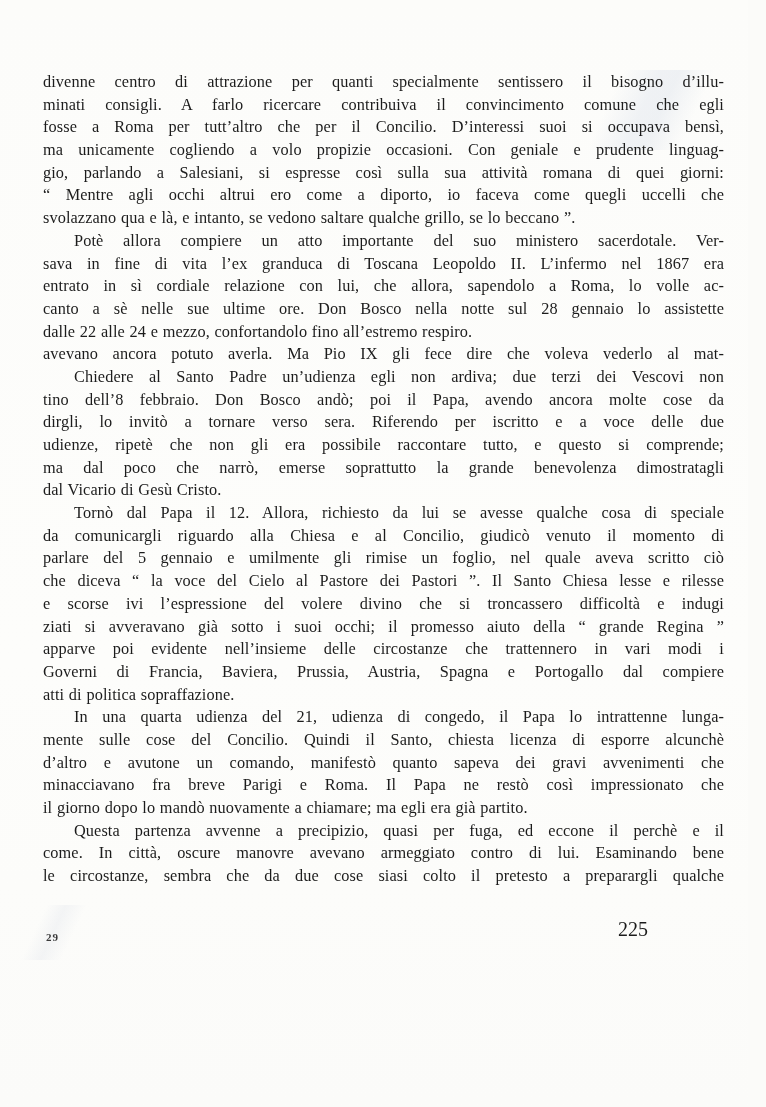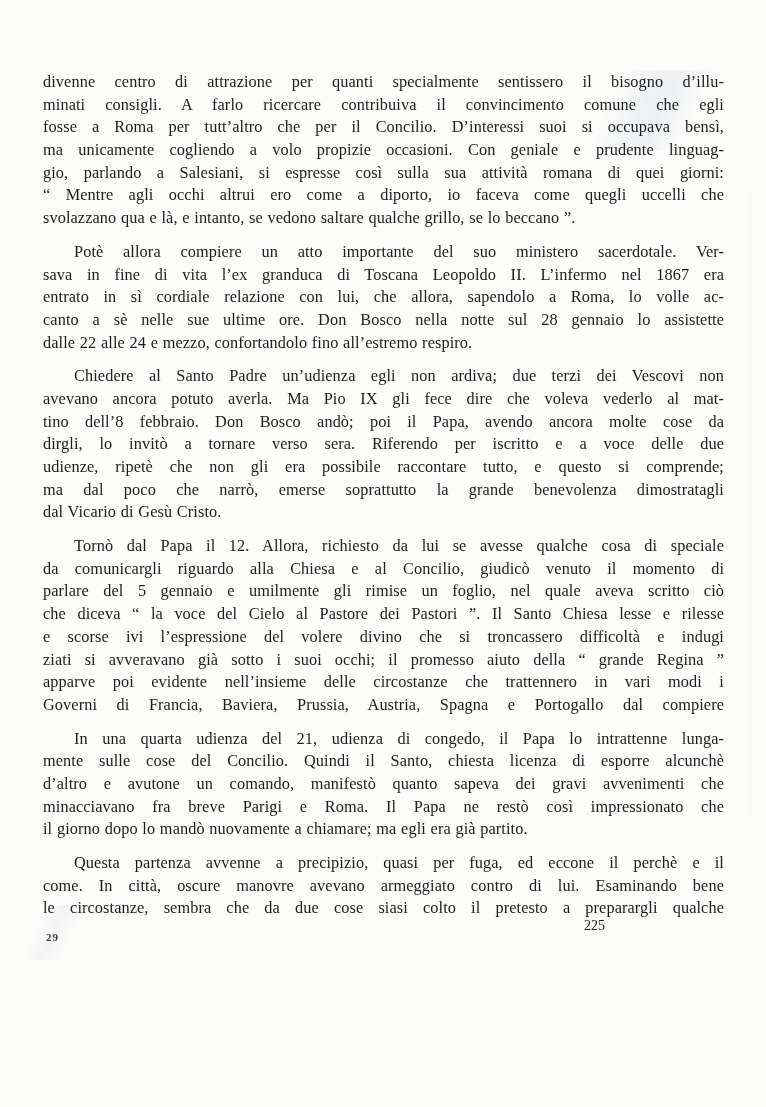--- a/index.html
+++ b/index.html
@@ -57,36 +57,35 @@
     text-align-last: justify;
     letter-spacing: 0.1px;
     word-spacing: 0.5px;
     white-space: normal;
   }
   .line.parend {
     text-align-last: left;
   }
   .line.indent {
     text-indent: 31px;
-    margin-top: 11px;
   }
   .sig {
     position: absolute;
     left: 46px;
     top: 931px;
     font-size: 11px;
     font-weight: bold;
     letter-spacing: 1px;
     color: #3a3a3a;
   }
   .pagenum {
     position: absolute;
-    left: 584px;
+    left: 618px;
     top: 918px;
-    font-size: 14px;
+    font-size: 20px;
     color: #1b1b1b;
   }
 </style>
 </head>
 <body>
 
 <div class="page">
   <div class="smudge-tr"></div>
   <div class="smudge-bl"></div>
 
@@ -96,35 +95,36 @@
       <div class="line">fosse a Roma per tutt’altro che per il Concilio. D’interessi suoi si occupava bensì,</div>
       <div class="line">ma unicamente cogliendo a volo propizie occasioni. Con geniale e prudente linguag-</div>
       <div class="line">gio, parlando a Salesiani, si espresse così sulla sua attività romana di quei giorni:</div>
       <div class="line">“ Mentre agli occhi altrui ero come a diporto, io faceva come quegli uccelli che</div>
       <div class="line parend">svolazzano qua e là, e intanto, se vedono saltare qualche grillo, se lo beccano ”.</div>
       <div class="line indent">Potè allora compiere un atto importante del suo ministero sacerdotale. Ver-</div>
       <div class="line">sava in fine di vita l’ex granduca di Toscana Leopoldo II. L’infermo nel 1867 era</div>
       <div class="line">entrato in sì cordiale relazione con lui, che allora, sapendolo a Roma, lo volle ac-</div>
       <div class="line">canto a sè nelle sue ultime ore. Don Bosco nella notte sul 28 gennaio lo assistette</div>
       <div class="line parend">dalle 22 alle 24 e mezzo, confortandolo fino all’estremo respiro.</div>
+      <div class="line">avevano ancora potuto averla. Ma Pio IX gli fece dire che voleva vederlo al mat-</div>
       <div class="line indent">Chiedere al Santo Padre un’udienza egli non ardiva; due terzi dei Vescovi non</div>
-      <div class="line">avevano ancora potuto averla. Ma Pio IX gli fece dire che voleva vederlo al mat-</div>
       <div class="line">tino dell’8 febbraio. Don Bosco andò; poi il Papa, avendo ancora molte cose da</div>
       <div class="line">dirgli, lo invitò a tornare verso sera. Riferendo per iscritto e a voce delle due</div>
       <div class="line">udienze, ripetè che non gli era possibile raccontare tutto, e questo si comprende;</div>
       <div class="line">ma dal poco che narrò, emerse soprattutto la grande benevolenza dimostratagli</div>
       <div class="line parend">dal Vicario di Gesù Cristo.</div>
       <div class="line indent">Tornò dal Papa il 12. Allora, richiesto da lui se avesse qualche cosa di speciale</div>
       <div class="line">da comunicargli riguardo alla Chiesa e al Concilio, giudicò venuto il momento di</div>
       <div class="line">parlare del 5 gennaio e umilmente gli rimise un foglio, nel quale aveva scritto ciò</div>
       <div class="line">che diceva “ la voce del Cielo al Pastore dei Pastori ”. Il Santo Chiesa lesse e rilesse</div>
       <div class="line">e scorse ivi l’espressione del volere divino che si troncassero difficoltà e indugi</div>
       <div class="line">ziati si avveravano già sotto i suoi occhi; il promesso aiuto della “ grande Regina ”</div>
       <div class="line">apparve poi evidente nell’insieme delle circostanze che trattennero in vari modi i</div>
       <div class="line">Governi di Francia, Baviera, Prussia, Austria, Spagna e Portogallo dal compiere</div>
+      <div class="line parend">atti di politica sopraffazione.</div>
       <div class="line indent">In una quarta udienza del 21, udienza di congedo, il Papa lo intrattenne lunga-</div>
       <div class="line">mente sulle cose del Concilio. Quindi il Santo, chiesta licenza di esporre alcunchè</div>
       <div class="line">d’altro e avutone un comando, manifestò quanto sapeva dei gravi avvenimenti che</div>
       <div class="line">minacciavano fra breve Parigi e Roma. Il Papa ne restò così impressionato che</div>
       <div class="line parend">il giorno dopo lo mandò nuovamente a chiamare; ma egli era già partito.</div>
       <div class="line indent">Questa partenza avvenne a precipizio, quasi per fuga, ed eccone il perchè e il</div>
       <div class="line">come. In città, oscure manovre avevano armeggiato contro di lui. Esaminando bene</div>
       <div class="line">le circostanze, sembra che da due cose siasi colto il pretesto a preparargli qualche</div>
     </div>
 

